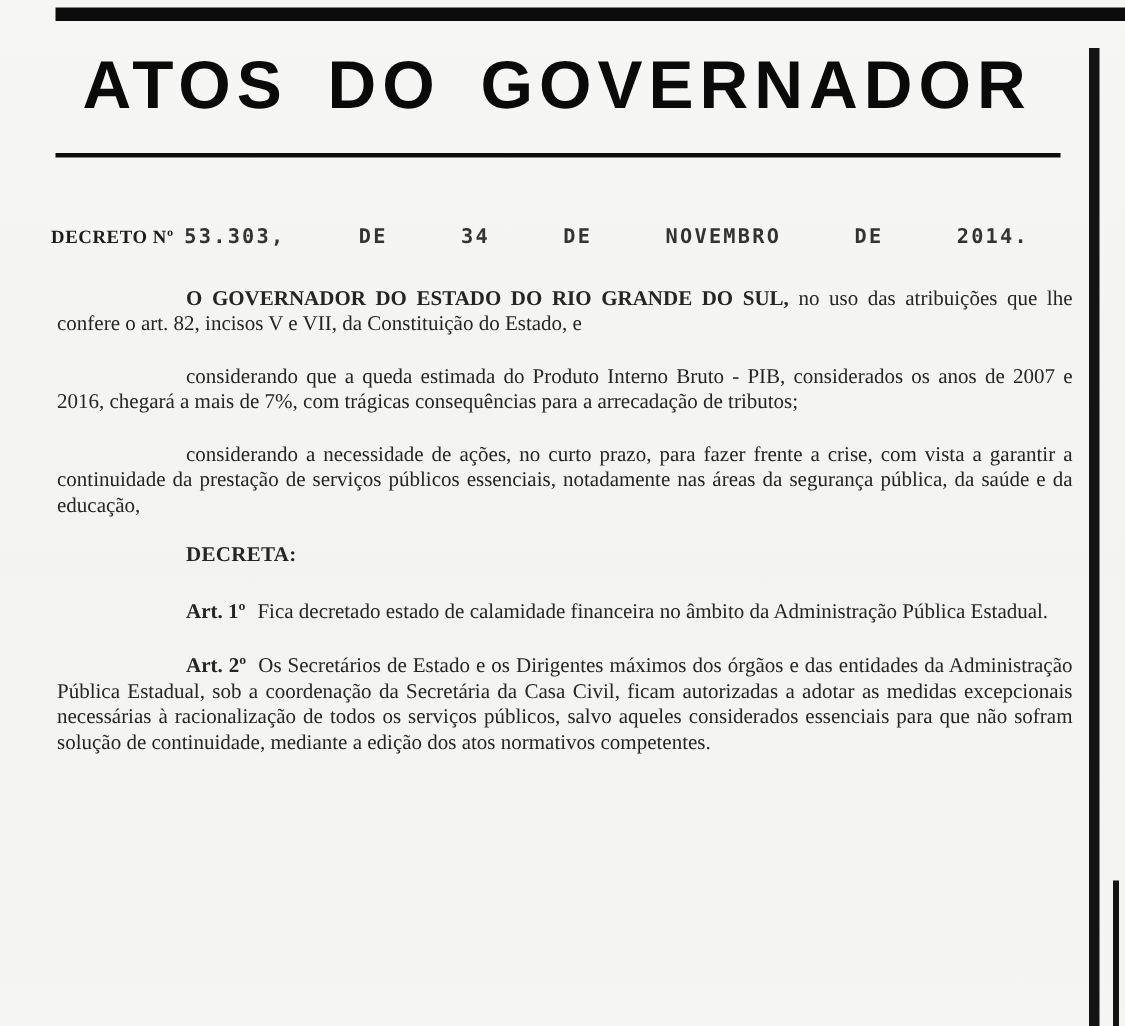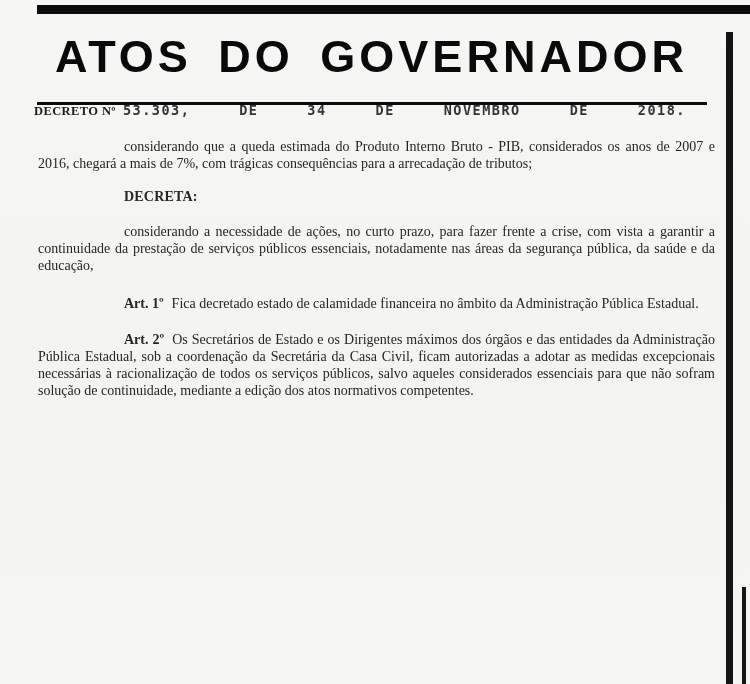--- a/index.html
+++ b/index.html
@@ -32,21 +32,21 @@
   .doc{
     position:absolute;left:38px;top:0;width:677px;
     padding-top:102px;
     font-family:"Liberation Serif",serif;
     font-size:14px;line-height:17px;
     text-align:justify;
     color:#252525;
   }
   .decree-line{
     display:flex;justify-content:space-between;align-items:baseline;
-    width:652px;margin-left:-4px;text-align:right;
+    width:652px;margin-left:-4px;text-align:right;margin-top:48px;
   }
   .decree-label{
     font-weight:700;font-size:12.5px;letter-spacing:.4px;color:#1c1c1c;white-space:nowrap;
   }
   .tw{
     font-family:"DejaVu Sans Mono","Liberation Mono",monospace;
     font-weight:700;font-size:13.5px;letter-spacing:1.5px;color:#333;white-space:nowrap;
   }
   .decree-number{margin-left:7px;}
   .ementa{
@@ -79,29 +79,30 @@
 
     <div class="decree-line">
       <span>
         <span class="decree-label">DECRETO Nº</span><span class="tw decree-number">53.303,</span>
       </span>
       <span class="tw">DE</span>
       <span class="tw">34</span>
       <span class="tw">DE</span>
       <span class="tw">NOVEMBRO</span>
       <span class="tw">DE</span>
-      <span class="tw">2018.</span>
+      <span class="tw">2014.</span>
     </div>
 
 
+    <p class="para preamble"><span class="b">O GOVERNADOR DO ESTADO DO RIO GRANDE DO SUL,</span><span> no uso das atribuições que lhe confere o art. 82, incisos V e VII, da Constituição do Estado, e</span></p>
 
     <p class="para">considerando que a queda estimada do Produto Interno Bruto - PIB, considerados os anos de 2007 e 2016, chegará a mais de 7%, com trágicas consequências para a arrecadação de tributos;</p>
+    <p class="para">considerando a necessidade de ações, no curto prazo, para fazer frente a crise, com vista a garantir a continuidade da prestação de serviços públicos essenciais, notadamente nas áreas da segurança pública, da saúde e da educação,</p>
+
     <p class="para enact">DECRETA:</p>
-
-    <p class="para">considerando a necessidade de ações, no curto prazo, para fazer frente a crise, com vista a garantir a continuidade da prestação de serviços públicos essenciais, notadamente nas áreas da segurança pública, da saúde e da educação,</p>
 
     <p class="para art1"><span class="b art-label">Art. 1º</span><span>Fica decretado estado de calamidade financeira no âmbito da Administração Pública Estadual.</span></p>
 
     <p class="para art2"><span class="b art-label">Art. 2º</span><span>Os Secretários de Estado e os Dirigentes máximos dos órgãos e das entidades da Administração Pública Estadual, sob a coordenação da Secretária da Casa Civil, ficam autorizadas a adotar as medidas excepcionais necessárias à racionalização de todos os serviços públicos, salvo aqueles considerados essenciais para que não sofram solução de continuidade, mediante a edição dos atos normativos competentes.</span></p>
 
 
   </main>
 </div>
 
 </body></html>

